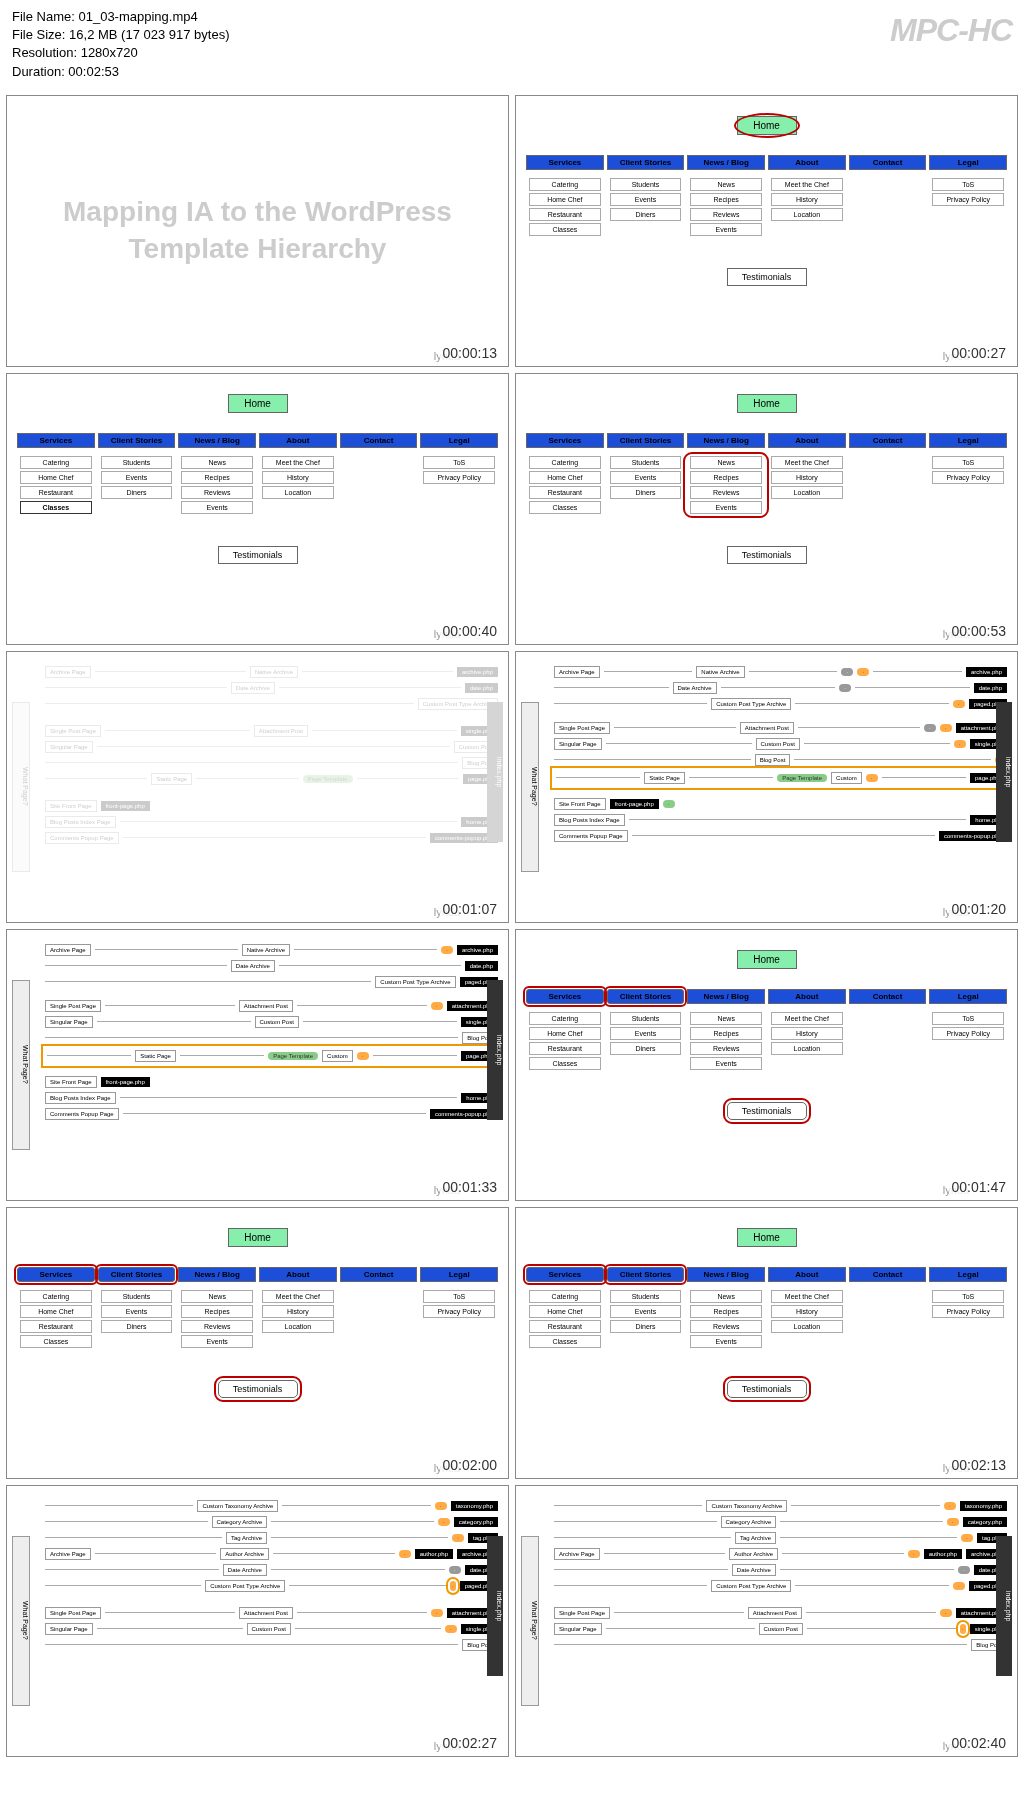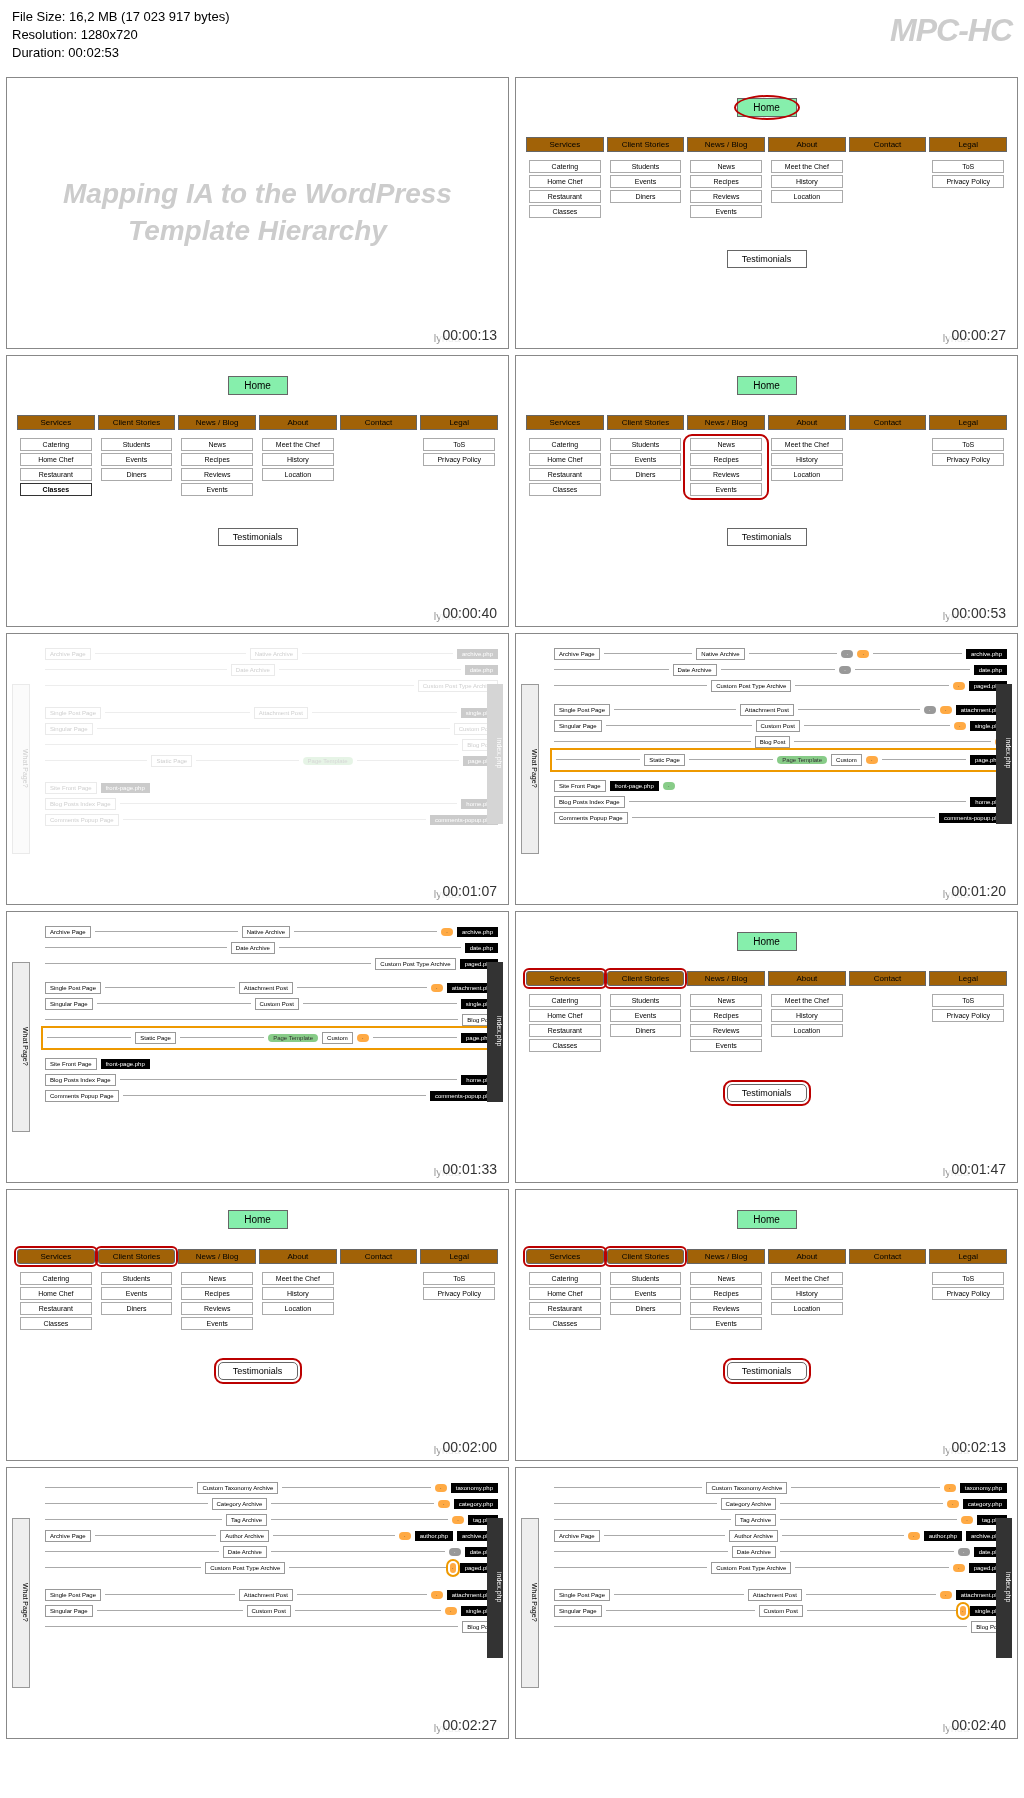--- a/index.html
+++ b/index.html
@@ -3,29 +3,29 @@
 <meta charset="utf-8">
 <style>
 * { margin: 0; padding: 0; box-sizing: border-box; font-family: Arial, sans-serif; }
 body { background: #fff; width: 1024px; }
 .file-info { padding: 8px 12px; font-size: 13px; line-height: 1.4; position: relative; }
 .file-info .watermark { position: absolute; right: 12px; top: 8px; font-size: 32px; font-weight: bold; color: #ccc; font-style: italic; letter-spacing: -1px; margin-left: 25px; }
 .grid { display: grid; grid-template-columns: 1fr 1fr; gap: 6px; padding: 6px; }
 .thumb { border: 1px solid #888; background: #fff; position: relative; height: 272px; overflow: hidden; }
 .timestamp { position: absolute; bottom: 4px; right: 8px; font-size: 14px; color: #333; background: rgba(255,255,255,0.8); padding: 1px 3px; }
 .lynda { position: absolute; bottom: 4px; right: 48px; font-size: 11px; color: #999; padding-left: 19px; }
-.title-slide { display: flex; align-items: center; justify-content: flex-end; height: 100%; text-align: center; font-style: italic; }
+.title-slide { display: flex; align-items: center; justify-content: flex-end; height: 100%; text-align: center; }
 .title-slide h1 { color: #ccc; font-size: 28px; font-weight: bold; line-height: 1.3; }
 .ia-diagram { padding: 20px 10px; height: 100%; position: relative; }
 .ia-home { margin: 0 auto 15px; width: 60px; text-align: center; border: 1px solid #666; padding: 3px; font-size: 10px; background: #86efac; }
 .ia-home.circled { position: relative; }
 .ia-home.circled::after { content: ''; position: absolute; top: -4px; left: -4px; right: -4px; bottom: -4px; border: 2px solid #b00; border-radius: 50%; }
 .ia-cols { display: flex; justify-content: space-between; gap: 3px; margin-top: 20px; }
 .ia-col { flex: 1; text-align: center; }
-.ia-section { border: 1px solid #666; padding: 2px 3px; font-size: 8px; margin-bottom: 8px; background: #a16207; }
+.ia-section { border: 1px solid #666; padding: 2px 3px; font-size: 8px; margin-bottom: 8px; background: #1d4ed8; font-weight: bold; }
 .ia-section.boxed { outline: 2px solid #b00; outline-offset: 1px; border-radius: 3px; }
 .ia-item { border: 1px solid #aaa; padding: 2px; font-size: 7px; margin: 2px 3px; background: #fff; }
 .ia-testimonials { margin: 30px auto 0; width: 80px; border: 1px solid #666; padding: 3px; font-size: 9px; text-align: center; }
 .ia-testimonials.boxed { outline: 2px solid #b00; outline-offset: 2px; border-radius: 5px; }
 .ia-group-box { outline: 2px solid #b00; outline-offset: 2px; border-radius: 5px; }
 .flow-diagram { padding: 10px; height: 100%; position: relative; font-size: 6px; }
 .flow-diagram.faded { opacity: 0.2; }
 .flow-sidebar { position: absolute; left: 5px; top: 50px; bottom: 50px; width: 18px; background: #eee; border: 1px solid #999; writing-mode: vertical-rl; text-align: center; font-size: 7px; }
 .flow-row { display: flex; align-items: center; gap: 4px; margin: 4px 0 4px 28px; }
 .flow-box { border: 1px solid #999; padding: 2px 4px; font-size: 6px; background: #fff; white-space: nowrap; }
@@ -34,20 +34,21 @@
 .flow-pill.orange { background: #fa4; color: #333; }
 .flow-endpoint { background: #000; color: #fff; padding: 2px 5px; font-size: 6px; }
 .flow-index { position: absolute; right: 5px; top: 50px; bottom: 80px; width: 16px; background: #333; color: #fff; writing-mode: vertical-rl; text-align: center; font-size: 7px; }
 .flow-highlight { outline: 2px solid #e90; outline-offset: 2px; padding: 2px; }
 .connector-line { border-top: 1px solid #aaa; flex: 1; min-width: 10px; }
 </style>
 </head>
 <body>
 
 <div class="file-info">
+  <div>File Name: 01_03-mapping.mp4</div>
   <div>File Size: 16,2 MB (17 023 917 bytes)</div>
   <div>Resolution: 1280x720</div>
   <div>Duration: 00:02:53</div>
   <div class="watermark">MPC-HC</div>
 </div>
 
 <div class="grid">
 
   <div class="thumb">
     <div class="title-slide">

